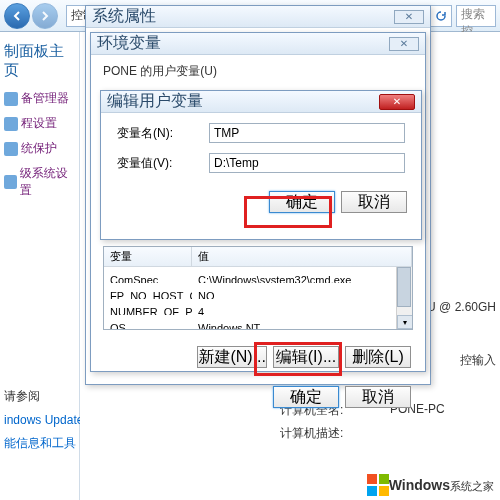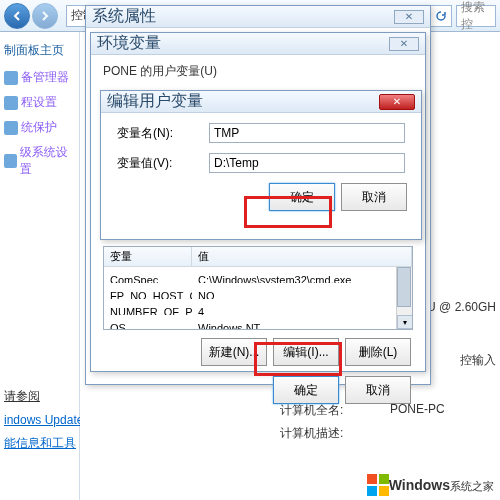--- a/index.html
+++ b/index.html
@@ -5,29 +5,29 @@
 * { margin: 0; padding: 0; box-sizing: border-box; font-family: "Microsoft YaHei", "SimSun", sans-serif; }
 body { background: #d6e4f1; width: 500px; height: 500px; overflow: hidden; position: relative; font-size: 12px; }
 
 .toolbar { background: linear-gradient(#f7fbff, #e0edf8); height: 32px; border-bottom: 1px solid #a0b8d0; display: flex; align-items: center; padding: 0 4px; position: relative; }
 .nav-btn { width: 26px; height: 26px; border-radius: 50%; background: linear-gradient(#5aa0e0, #2a6ab0); border: 1px solid #3a7abb; display: inline-flex; align-items: center; justify-content: center; color: #fff; margin-right: 2px; }
 .nav-btn.disabled { opacity: 0.5; }
 .breadcrumb { background: #fff; border: 1px solid #9db8d6; height: 22px; flex: 1; margin: 0 6px; display: flex; align-items: center; padding: 0 4px; color: #333; }
 .breadcrumb .sep { margin: 0 3px; color: #888; }
 .tool-right { display: flex; align-items: center; gap: 4px; }
 .refresh-btn { width: 22px; height: 22px; background: #fff; border: 1px solid #9db8d6; display: flex; align-items: center; justify-content: center; color: #2a70c0; }
-.search-box { width: 40px; height: 22px; background: #fff; border: 1px solid #9db8d6; padding: 0 4px; color: #888; display: flex; align-items: center; }
+.search-box { width: 40px; height: 22px; background: #fff; border: 1px solid #9db8d6; padding: 0 4px; color: #888; display: flex; align-items: flex-start; }
 
 .content { display: flex; height: calc(100% - 32px); }
 .sidebar { width: 80px; background: #fff; border-right: 1px solid #d0dce8; padding: 10px 4px; }
-.sidebar-title { color: #1a5fa0; font-size: 12px; margin-bottom: 10px; }
-.sidebar-item { color: #8b5cf6; font-size: 12px; margin-bottom: 8px; cursor: pointer; display: flex; align-items: center; gap: 3px; }
+.sidebar-title { color: #1a5fa0; font-size: 15px; margin-bottom: 10px; }
+.sidebar-item { color: #701a75; font-size: 12px; margin-bottom: 8px; cursor: pointer; display: flex; align-items: center; gap: 3px; }
 .sidebar-icon { width: 14px; height: 14px; background: #6fa8dc; border-radius: 2px; display: inline-block; }
 .sidebar-bottom { position: absolute; bottom: 40px; left: 4px; }
-.sidebar-bottom .sidebar-item { color: #0066cc; text-decoration: underline; }
+.sidebar-bottom .sidebar-item { color: #0066cc; }
 
 .main-area { flex: 1; position: relative; background: #fff; }
 
 .win { position: absolute; background: #fff; border: 1px solid #7d9cc0; box-shadow: 2px 2px 6px rgba(0,0,0,0.2); }
 .win-title { background: linear-gradient(#f4f9ff, #dde9f5); height: 22px; display: flex; align-items: center; justify-content: space-between; padding: 0 6px; border-bottom: 1px solid #c0d0e0; }
 .win-title-text { color: #2a4a6a; font-size: 16px; }
 .win-close { width: 30px; height: 14px; background: #e5eef8; border: 1px solid #90a8c0; color: #5a7a9a; display: flex; align-items: center; justify-content: center; font-size: 10px; }
 .win-close.red { background: linear-gradient(#f08080, #c02020); color: #fff; border-color: #a01010; border-radius: 2px; width: 36px; height: 16px; }
 
 .sys-prop { left: 85px; top: 5px; width: 346px; height: 380px; }
@@ -43,21 +43,21 @@
 .table-box .tr { display: flex; height: 16px; font-size: 11px; }
 .table-box .td { padding: 7px 6px; white-space: nowrap; overflow: hidden; }
 .table-box .td:first-child { width: 88px; }
 .table-box .td:nth-child(2) { flex: 1; }
 .scrollbar { position: absolute; right: 0; top: 20px; bottom: 0; width: 16px; background: #f0f0f0; border-left: 1px solid #d0d0d0; }
 .scroll-thumb { position: absolute; width: 14px; left: 0; top: 0; height: 40px; background: #c8d4e0; border: 1px solid #a0b0c0; }
 .scroll-arrow { position: absolute; width: 16px; height: 14px; background: #e0e8f0; border: 1px solid #b0c0d0; display: flex; align-items: center; justify-content: center; font-size: 8px; }
 .scroll-arrow.down { bottom: 0; }
 
 .btn-row { display: flex; gap: 6px; justify-content: flex-end; margin: 8px 14px; }
-.btn { min-width: 66px; height: 28px; background: linear-gradient(#fdfdfd,#e8e8e8); border: 1px solid #909090; font-size: 12px; cursor: pointer; display: flex; align-items: center; justify-content: center; }
+.btn { min-width: 66px; height: 22px; background: linear-gradient(#fdfdfd,#e8e8e8); border: 1px solid #909090; font-size: 16px; cursor: pointer; display: flex; align-items: center; justify-content: center; margin-top: 8px; }
 .btn.primary { border: 1px solid #3a8ad0; box-shadow: 0 0 2px #6ab0f0; }
 
 .form-row { display: flex; align-items: center; margin: 10px 16px; gap: 24px; }
 .form-row label { width: 68px; font-size: 12px; }
 .form-row input { flex: 1; height: 20px; border: 1px solid #a0b0c0; padding: 0 4px; font-size: 12px; }
 
 .highlight-box { position: absolute; border: 3px solid #e02020; pointer-events: none; z-index: 10; }
 .hl1 { left: 244px; top: 196px; width: 88px; height: 32px; }
 .hl2 { left: 254px; top: 342px; width: 88px; height: 34px; }
 

